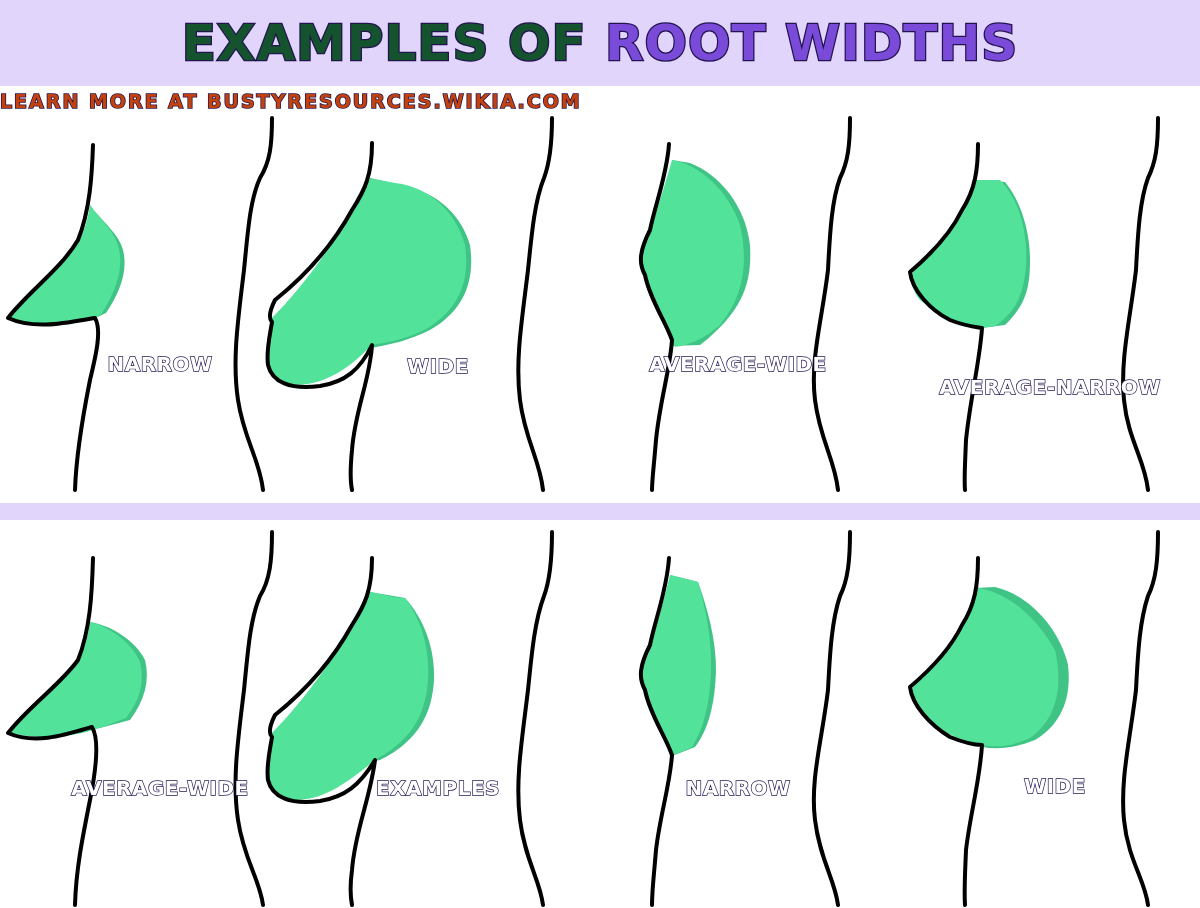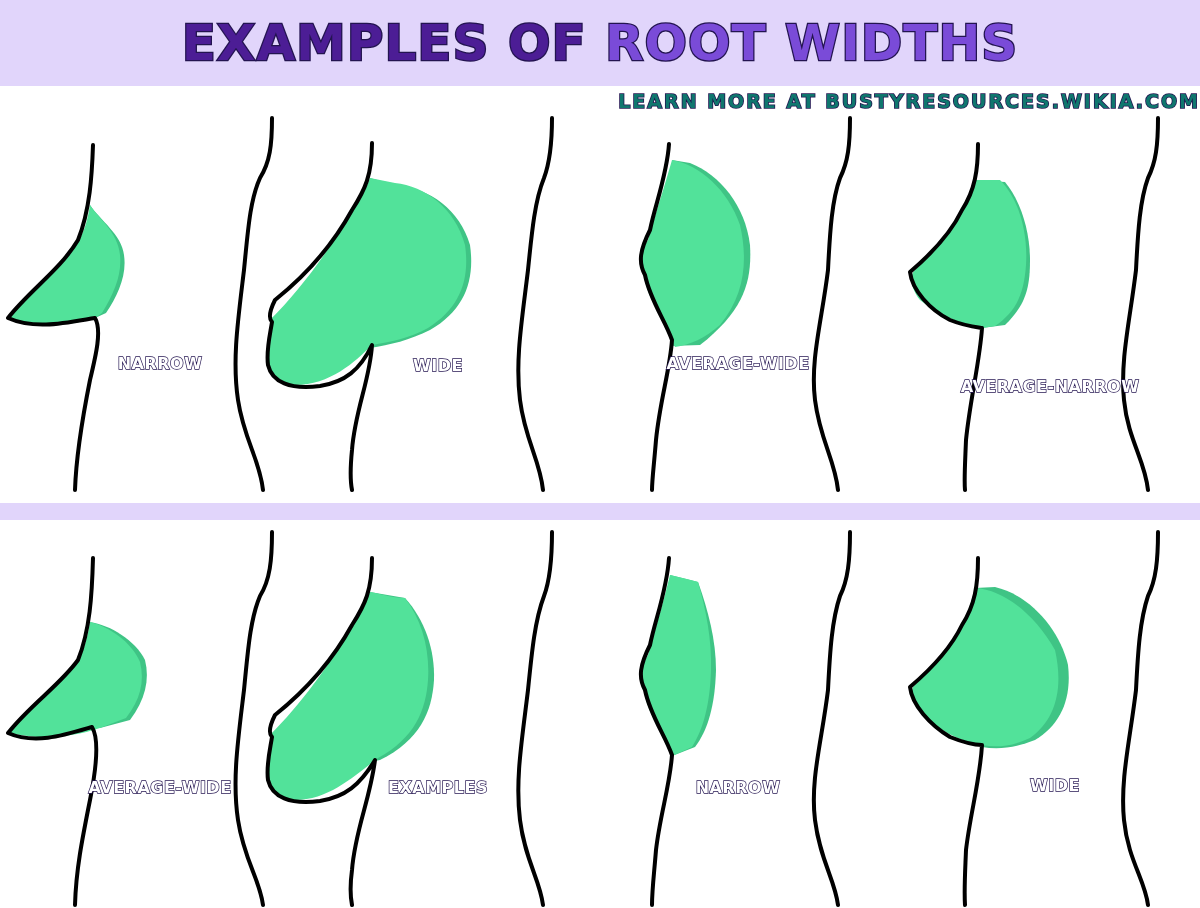--- a/index.html
+++ b/index.html
@@ -11,42 +11,42 @@
   .header-band {
     position: absolute; left: 0; top: 0; width: 1200px; height: 86px;
     background: #e1d5fb;
   }
   .title {
     position: absolute; left: 0; top: 8px; width: 1200px; height: 70px;
     text-align: center; font-weight: bold; font-size: 50px; line-height: 70px;
     letter-spacing: 1px;
   }
   .title .t-white {
-    color: #4c1d95;
+    color: #14532d;
     -webkit-text-stroke: 2.5px #231450;
     paint-order: stroke fill;
   }
   .title .t-accent {
     color: #7a4bd8;
     -webkit-text-stroke: 2.5px #231450;
     paint-order: stroke fill;
   }
   .subtitle {
     position: absolute; left: 0; top: 88px; width: 1200px; height: 26px;
-    text-align: right; font-weight: bold; font-size: 19px; line-height: 26px;
-    color: #0f766e; letter-spacing: 2px;
+    text-align: left; font-weight: bold; font-size: 19px; line-height: 26px;
+    color: #c2410c; letter-spacing: 2px;
     -webkit-text-stroke: 1.6px #231450; paint-order: stroke fill;
   }
   .divider {
     position: absolute; left: 0; top: 503px; width: 1200px; height: 17px;
     background: #e1d5fb;
   }
   svg.figures { position: absolute; left: 0; top: 0; }
   .label {
-    position: absolute; font-weight: bold; font-size: 16px; line-height: 18px;
+    position: absolute; font-weight: bold; font-size: 20px; line-height: 18px;
     color: #ffffff; letter-spacing: 0.5px; white-space: nowrap;
     -webkit-text-stroke: 1.4px #231450; paint-order: stroke fill;
     transform: translateX(-50%);
   }
 </style>
 </head>
 <body>
 
 <div class="header-band"></div>
 <div class="title">

